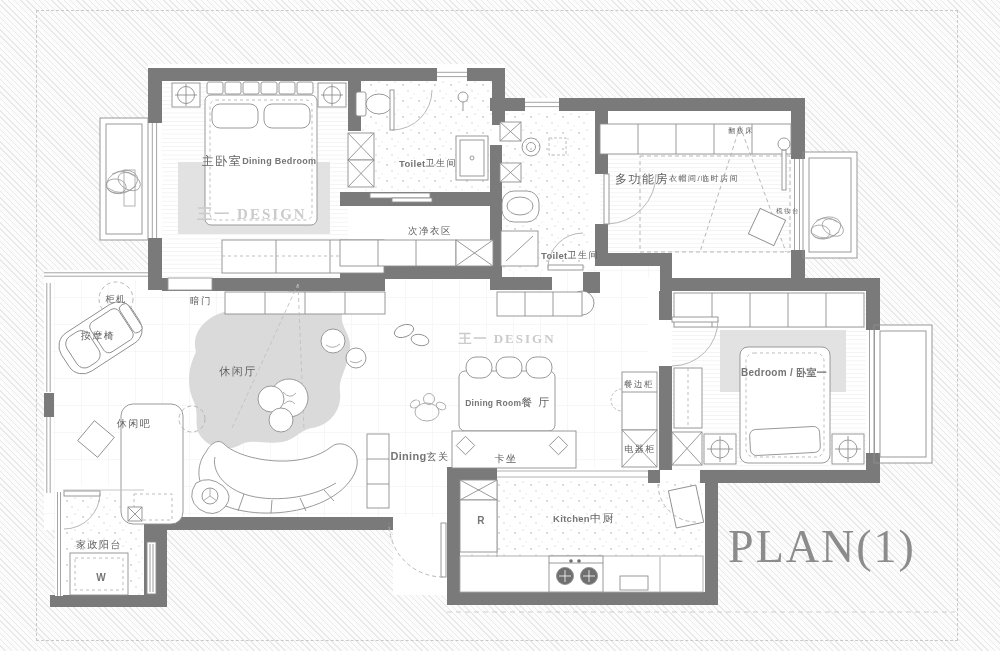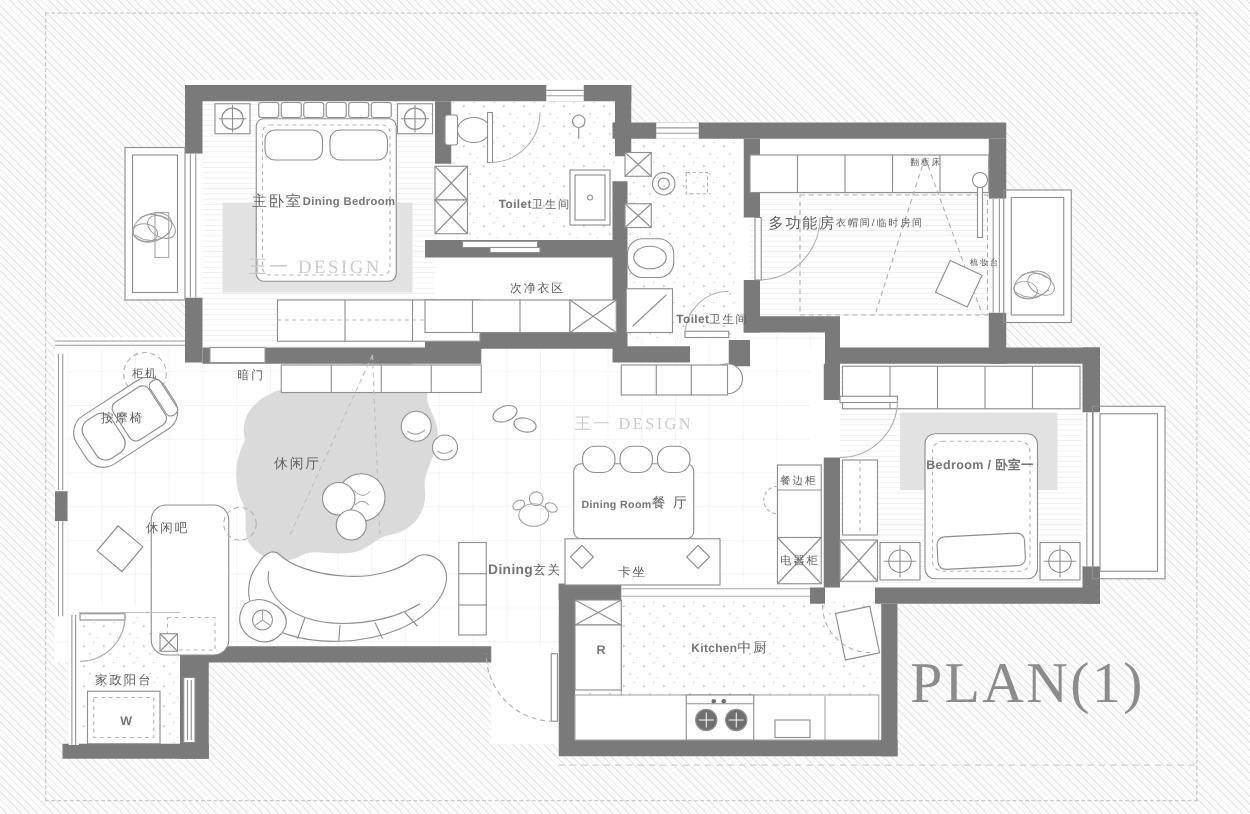--- a/index.html
+++ b/index.html
@@ -10,21 +10,21 @@
   }
   .sheet-border{position:absolute;left:36px;top:10px;width:920px;height:629px;border:1px dashed #c9c9c9;pointer-events:none;}
   svg.plan{position:absolute;left:0;top:0;}
   .lbl{position:absolute;transform:translate(-50%,-50%);display:flex;flex-direction:row;align-items:center;
        line-height:1.22;color:#5f5f5f;text-align:center;white-space:nowrap;}
   .lbl .zh{letter-spacing:1.5px;}
   .lbl .en{color:#757575;letter-spacing:.3px;font-weight:bold;}
   .s65{font-size:6.5px}.s7{font-size:7px}.s8{font-size:8px}.s85{font-size:8.5px}
   .s9{font-size:9px}.s95{font-size:9.5px}.s10{font-size:10px}
   .s11{font-size:11px}.s12{font-size:12px}
-  .wm{position:absolute;transform:translate(-50%,-50%);font-family:"Liberation Serif",serif;font-weight:normal;
+  .wm{position:absolute;transform:translate(-50%,-50%);font-family:"Liberation Serif",serif;font-weight:bold;
       color:#cbcbcb;letter-spacing:2px;white-space:nowrap;}
   .plan-title{position:absolute;transform:translate(-50%,-50%);font-family:"Liberation Serif",serif;
       font-size:46px;font-weight:400;color:#8c8c8c;letter-spacing:2px;white-space:nowrap;text-align:right;}
 </style>
 </head>
 <body>
 
 <div class="canvas">
   <div class="sheet-border"></div>
 

